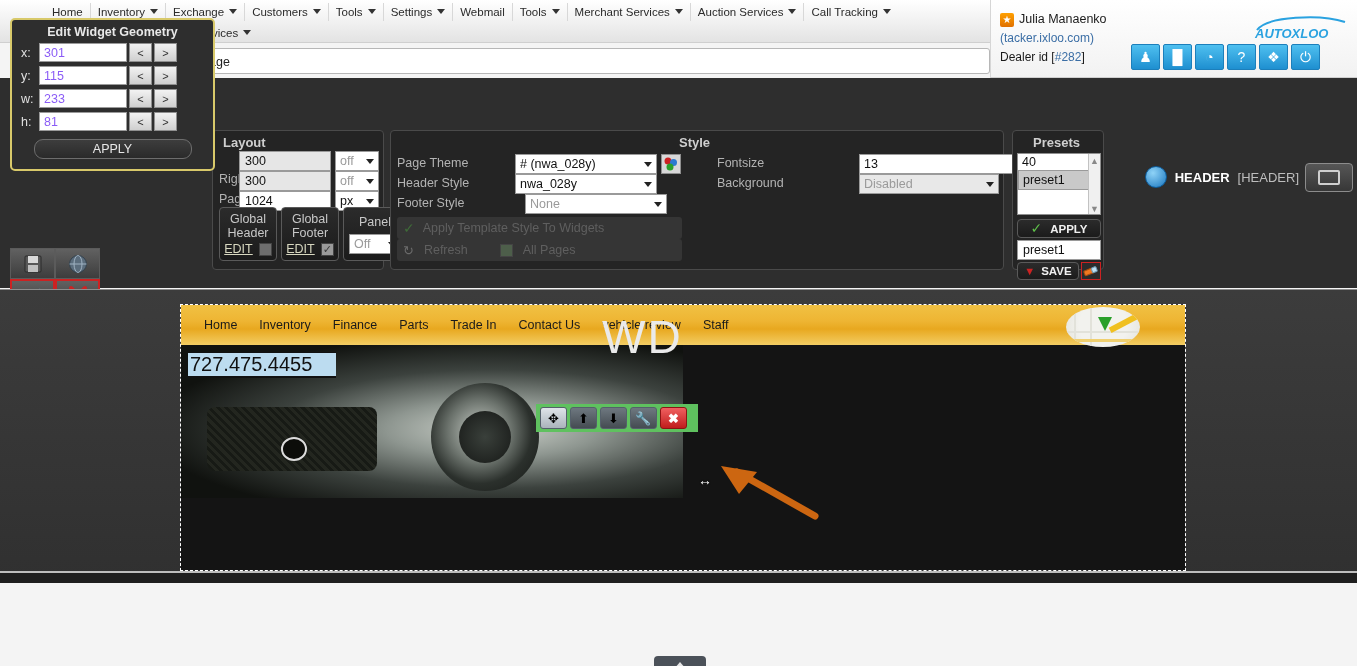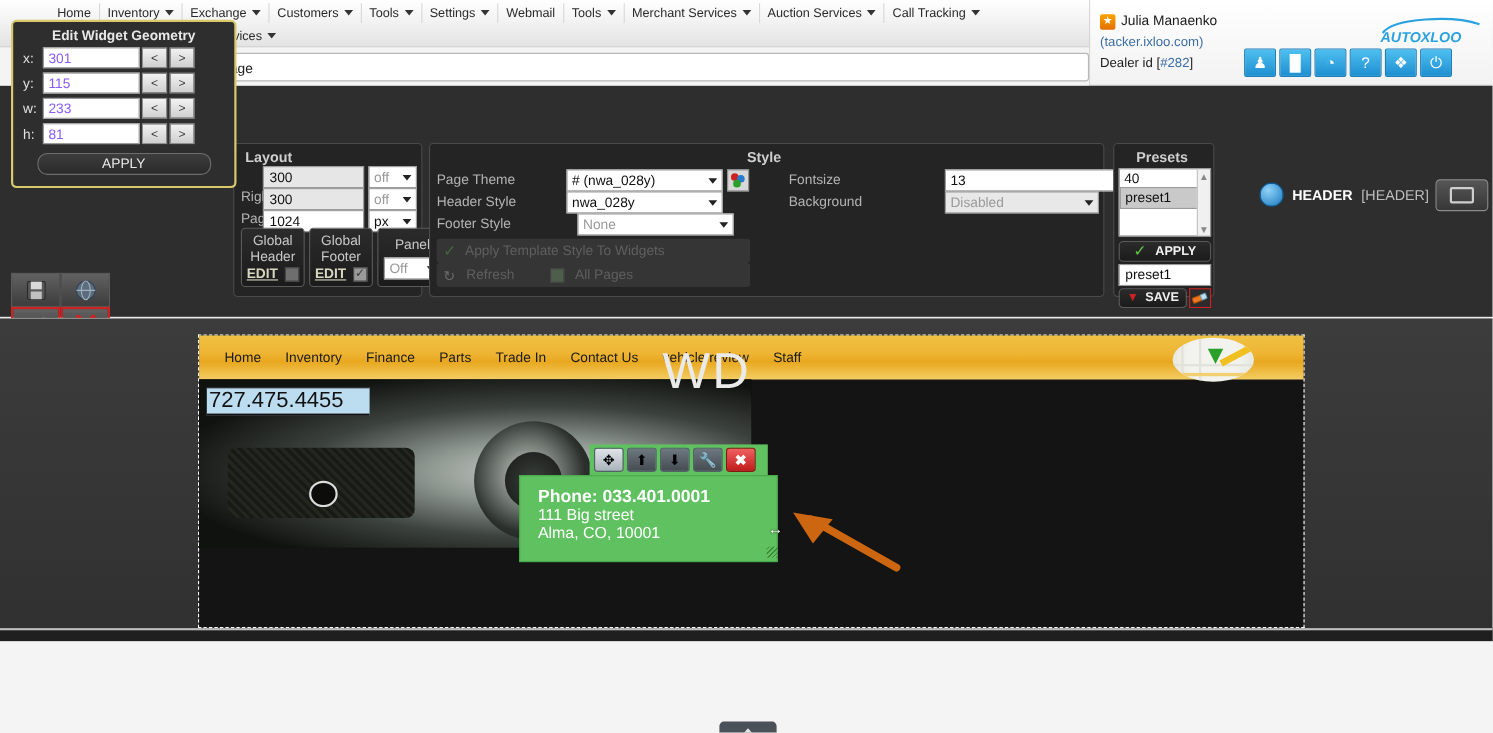--- a/index.html
+++ b/index.html
@@ -150,21 +150,21 @@
   .scaret {
     width: 0; height: 0; border-left: 4px solid transparent;
     border-right: 4px solid transparent; border-top: 5px solid #222;
     margin-left: 5px;
   }
 
   .smallbtn {
     background: linear-gradient(#2b2b2b,#1b1b1b); border: 1px solid #5a5a5a;
     border-radius: 4px; color: #c8c8c8; text-align: center; font-size: 12.5px;
   }
-  .editlink { color: #d8d8c0; text-decoration: underline; font-size: 12.5px; font-weight: bold; }
+  .editlink { color: #d8d8c0; text-decoration: underline; font-size: 12.5px; }
   .cb {
     width: 13px; height: 13px; background: #6e6e6e; border: 1px solid #444;
     display: inline-block; vertical-align: middle;
   }
   .cb.checked { background: #9a9a9a; color:#3a3a3a; font-size:11px; line-height:11px; text-align:center;}
   .applybtn {
     background: linear-gradient(#3a3a3a,#262626); border: 1px solid #9a9a9a;
     border-radius: 4px; color: #fff; font-size: 12px; font-weight: bold;
     text-align: center;
   }
@@ -697,26 +697,20 @@
       <div class="phone-top">727.475.4455</div>
       <div class="wd-logo">WD</div>
 
       <div class="wtoolbar" id="wtoolbar">
           <div class="wbtn ">✥</div>
           <div class="wbtn dark">⬆</div>
           <div class="wbtn dark">⬇</div>
           <div class="wbtn dark">🔧</div>
           <div class="wbtn red">✖</div>
         </div>
-      <div class="widget">
-        <div class="widget-line b">Phone: 033.401.0001</div>
-        <div class="widget-line">111 Big street</div>
-        <div class="widget-line">Alma, CO, 10001</div>
-        <div class="resize-handle"></div>
-      </div>
       <div class="hcursor">↔</div>
     </div>
 
     <div class="arrow-annot" style="left:715px; top:172px;">
       <svg width="110" height="60" viewBox="0 0 110 60">
         <line x1="100" y1="54" x2="22" y2="10" stroke="#cc6611" stroke-width="7" stroke-linecap="round"></line>
         <polygon points="6,4 42,10 24,32" fill="#cc6611"></polygon>
       </svg>
     </div>
 

